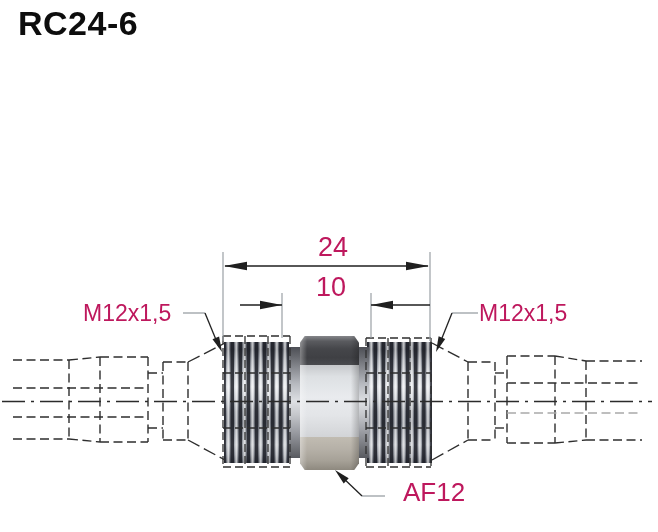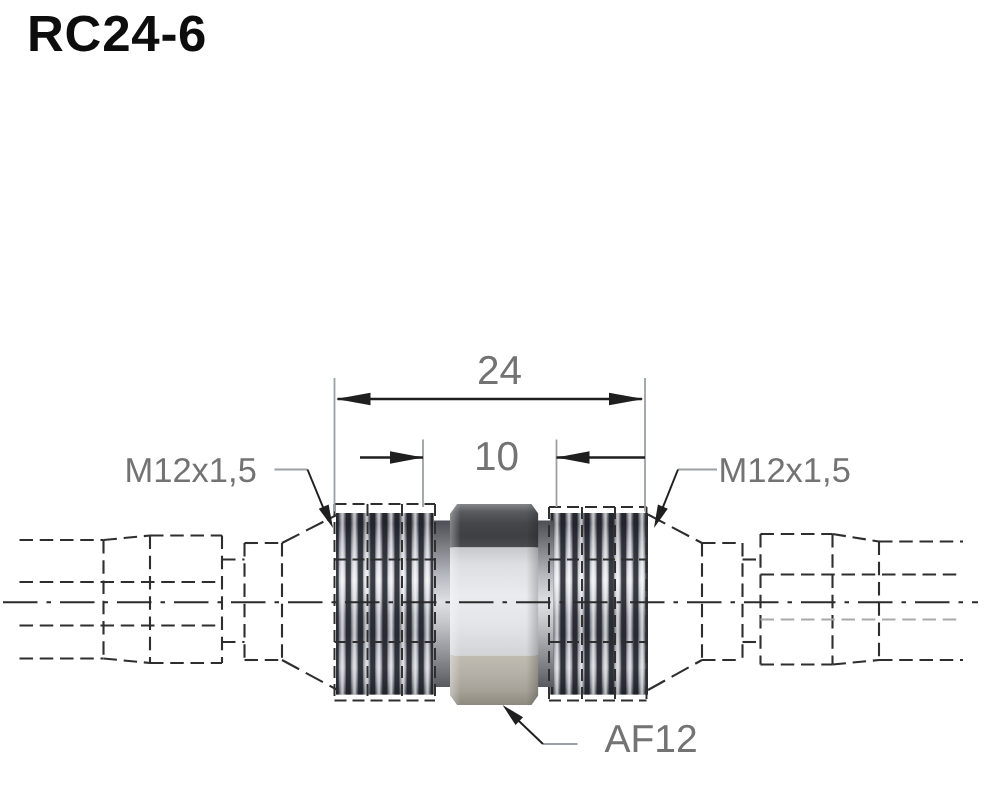--- a/index.html
+++ b/index.html
@@ -1,23 +1,23 @@
 <!DOCTYPE html>
 <html><head>
 <meta charset="utf-8">
 <style>
   html,body{margin:0;padding:0;background:#ffffff;}
   #stage{
     position:relative;width:658px;height:532px;background:#ffffff;overflow:hidden;
     font-family:"Liberation Sans",sans-serif;
   }
-  .txt{position:absolute;color:#737373;white-space:nowrap;z-index:4;}
+  .txt{position:absolute;color:#be185d;white-space:nowrap;z-index:4;}
   #title{left:18px;top:4px;font-size:34px;font-weight:700;color:#0d0d0d;letter-spacing:0.5px;}
   #dim24{left:298px;top:232px;width:70px;text-align:center;font-size:27px;}
-  #dim10{left:296px;top:289px;width:70px;text-align:center;font-size:27px;}
+  #dim10{left:296px;top:272px;width:70px;text-align:center;font-size:27px;}
   #m12L{left:83px;top:300px;font-size:23px;}
   #m12R{left:479px;top:300px;font-size:23px;}
   #af12{left:403px;top:477px;font-size:26px;}
 
   
   .part{position:absolute;z-index:1;}
   .thread{
     width:65px;height:121px;
     background:
       repeating-linear-gradient(90deg,

